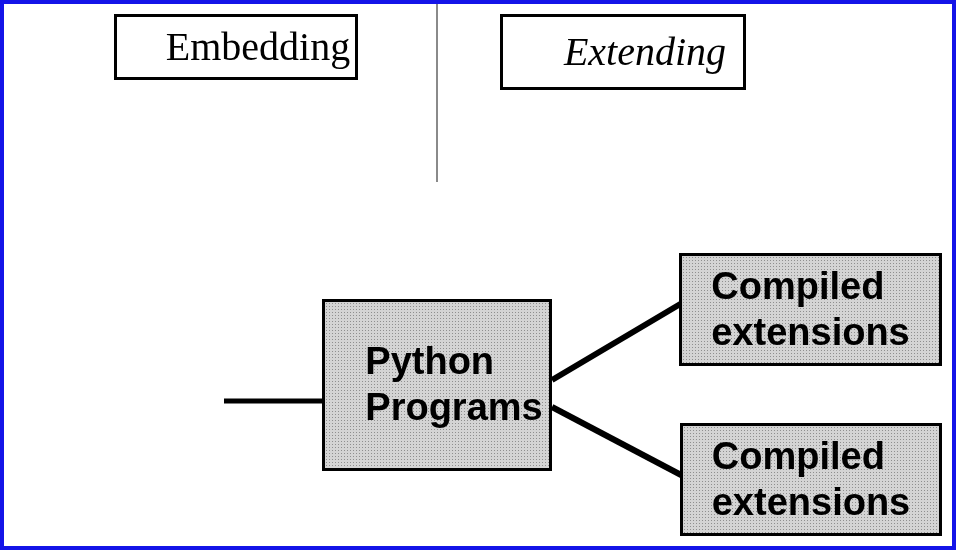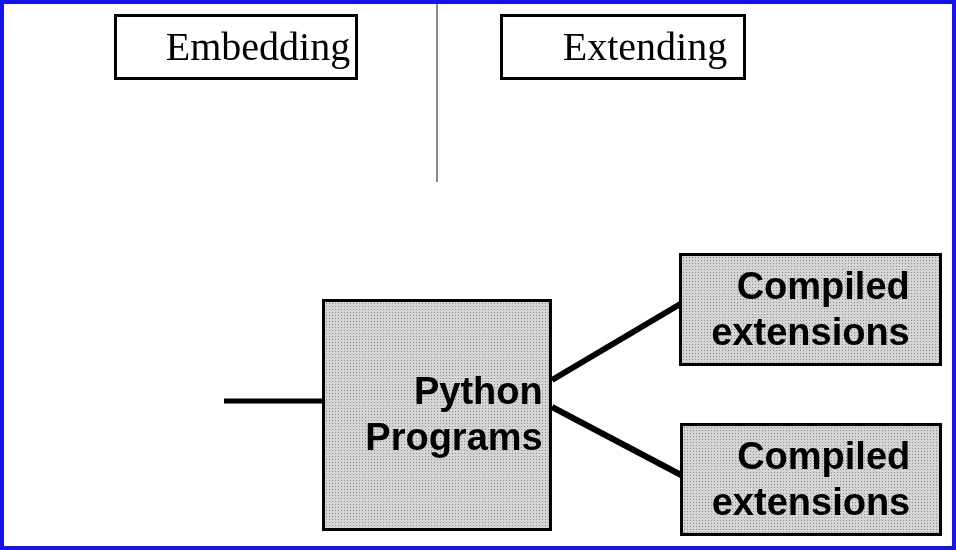--- a/index.html
+++ b/index.html
@@ -51,45 +51,45 @@
   }
   .section-label .section-text {
     font-family: "Liberation Serif", "DejaVu Serif", serif;
     font-size: 40px;
     font-weight: 400;
     color: #000000;
     line-height: 1;
     white-space: nowrap;
   }
   .embedding { left: 114px; top: 14px; width: 244px; height: 66px; }
-  .extending { left: 500px; top: 14px; width: 246px; height: 66px; }
+  .extending { left: 500px; top: 14px; width: 246px; height: 76px; font-style: italic; }
 
   .node {
     position: absolute;
     border: 3px solid #000000;
     box-sizing: border-box;
     display: flex;
     align-items: center;
     justify-content: center;
     background-color: #d4d4d4;
     background-image: radial-gradient(#8f8f8f 0.8px, rgba(0,0,0,0) 1px);
     background-size: 3px 3px;
     z-index: 2;
   }
   .node .node-label {
     font-family: "Liberation Sans", sans-serif;
     font-weight: 700;
     font-size: 38px;
     line-height: 1.2;
     color: #000000;
-    text-align: right;
+    text-align: left;
     white-space: pre-line;
   }
   .enclosing  { left: 15px;  top: 263px; width: 213px; height: 276px; }
-  .python     { left: 322px; top: 299px; width: 230px; height: 232px; padding-left: 34px; }
+  .python     { left: 322px; top: 299px; width: 230px; height: 172px; padding-left: 34px; }
   .ext-top    { left: 679px; top: 253px; width: 263px; height: 113px; }
   .ext-bottom { left: 680px; top: 423px; width: 262px; height: 113px; }
 </style>
 </head>
 <body>
 
 <div class="canvas">
 
   <div class="frame-border"></div>
 

